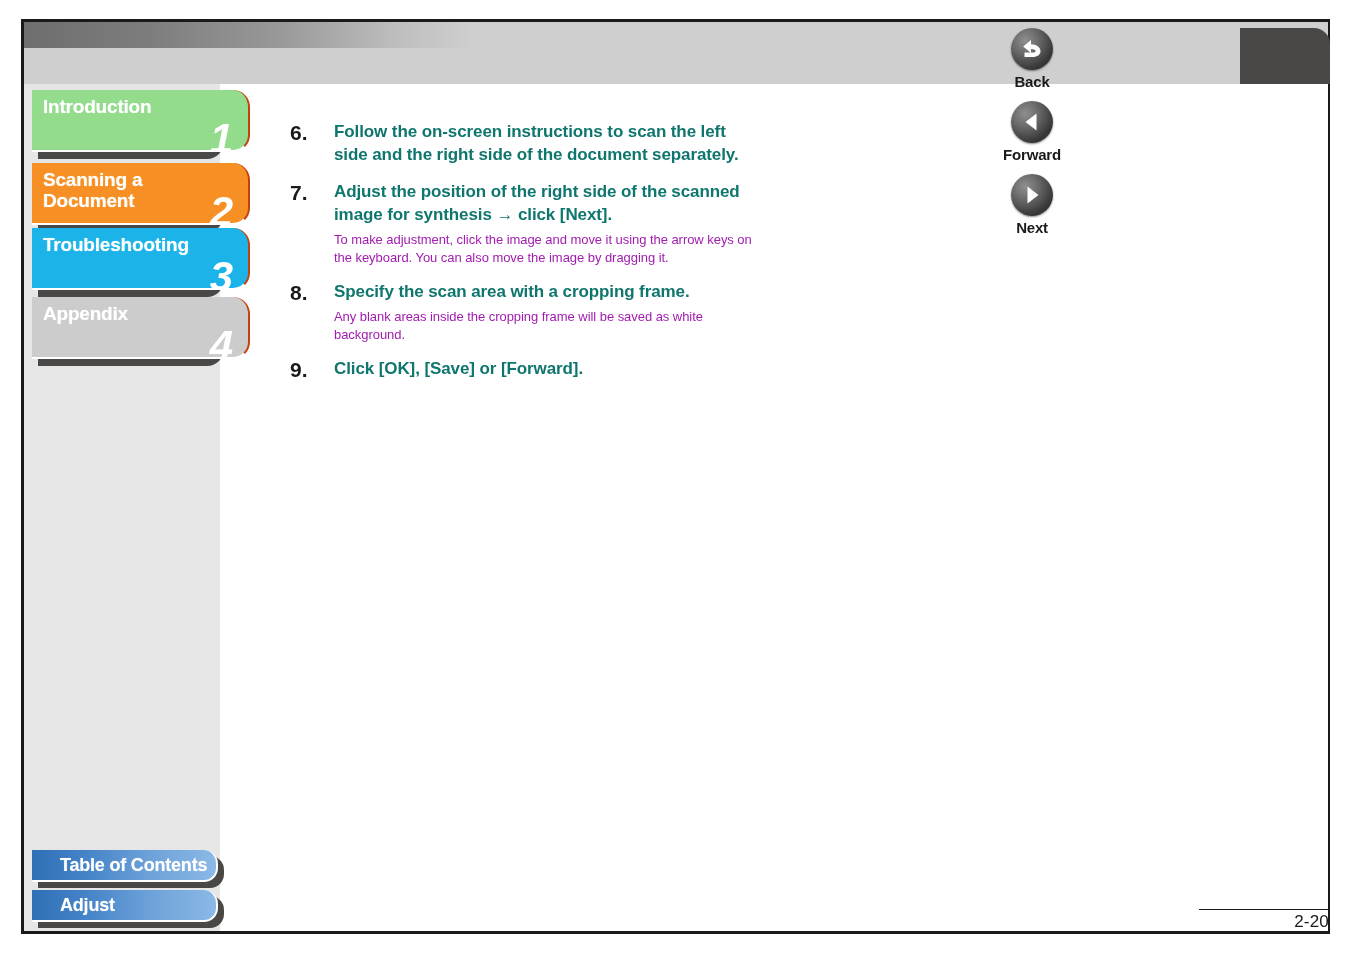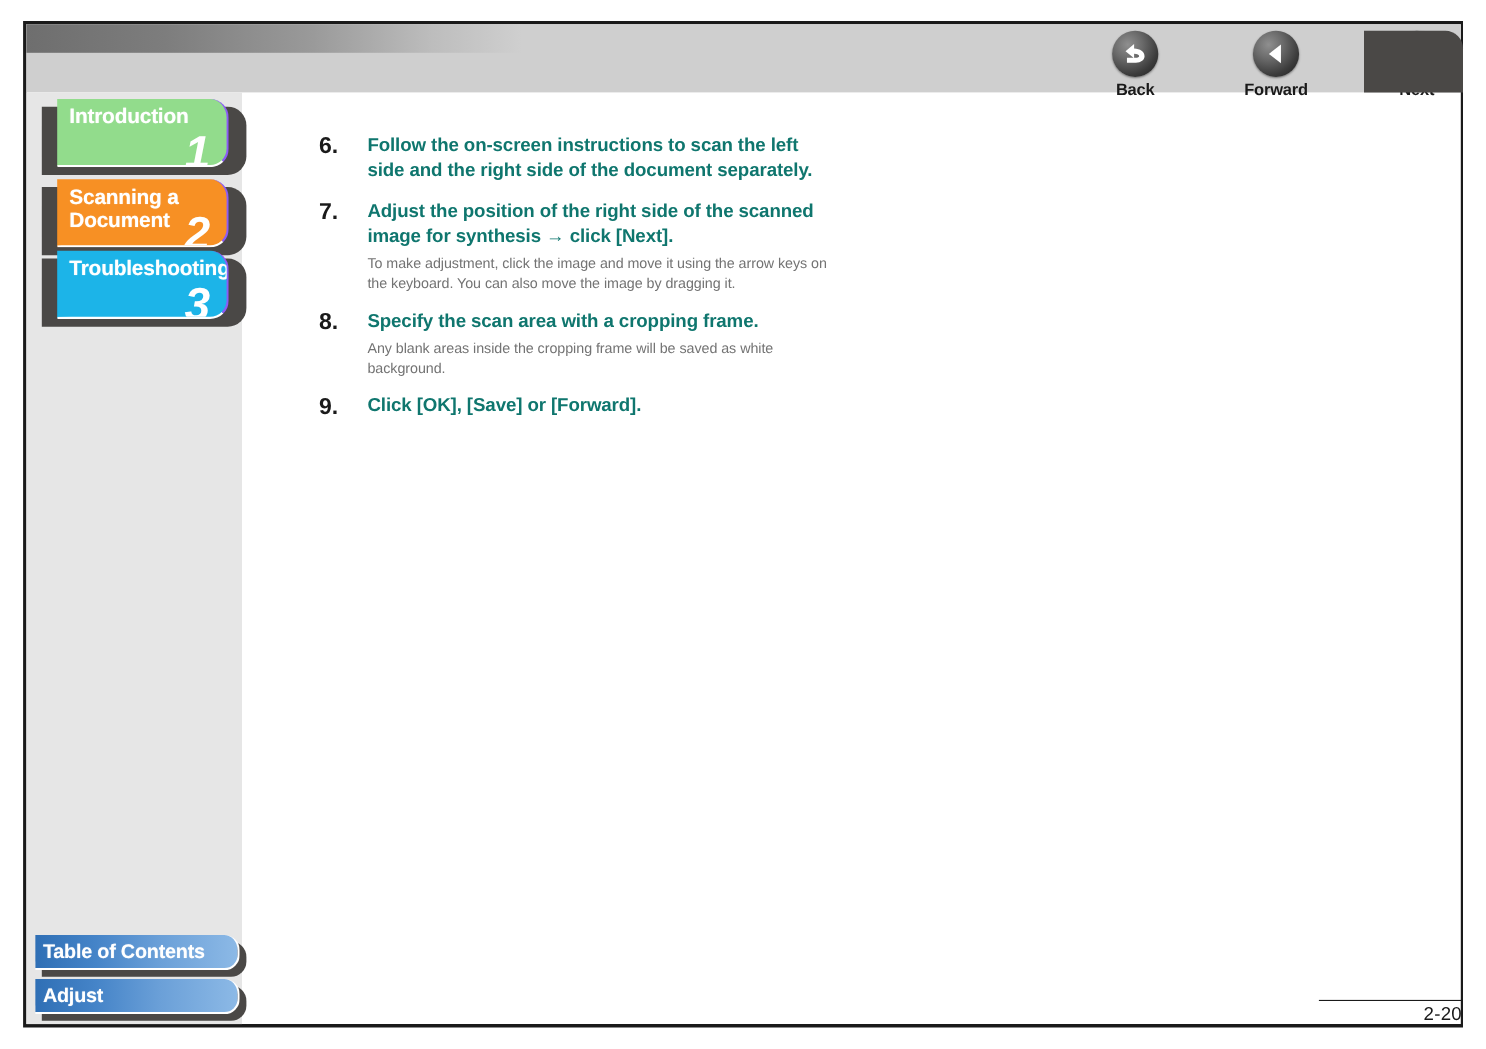--- a/index.html
+++ b/index.html
@@ -49,21 +49,22 @@
     background: linear-gradient(to right, #6e6e6e 0%, #7d7d7d 28%, #9a9a9a 58%, #bdbdbd 82%, #cfcfcf 100%);
   }
 
   
   #nav-buttons {
     position: absolute;
     top: 28px;
     left: 990px;
     display: flex;
     align-items: flex-start;
-    gap: 44px;
+    gap: 11px;
+    flex-direction: column;
   }
   .nav-btn {
     width: 84px;
     text-align: center;
     cursor: pointer;
   }
   .nav-circle {
     width: 42px;
     height: 42px;
     border-radius: 50%;
@@ -145,28 +146,27 @@
     position: absolute;
     left: 6px;
     top: 7px;
     width: 186px;
     height: 100%;
     background: #4a4846;
     border-radius: 0 17px 17px 0;
   }
   .chapter-body {
     position: relative;
-    width: 156px;
+    width: 218px;
     height: 100%;
     border-radius: 0 17px 17px 0;
-    border-right: 2px solid #8b5cf6;
+    border-right: 2px solid #c2410c;
     border-bottom: 2px solid #ffffff;
     box-sizing: border-box;
     overflow: hidden;
-    margin-left: 20px;
   }
   .chapter-label {
     position: absolute;
     left: 11px;
     top: 6px;
     color: #ffffff;
     font-size: 19px;
     font-weight: bold;
     line-height: 21px;
     letter-spacing: -0.2px;
@@ -210,21 +210,21 @@
     border-bottom: 2px solid #ffffff;
     box-sizing: border-box;
     background: linear-gradient(to right, #2f6fb5 0%, #4584c8 30%, #6ba0d8 62%, #8cb9e6 100%);
     display: flex;
     align-items: center;
   }
   .bottom-label {
     color: #ffffff;
     font-size: 18px;
     font-weight: bold;
-    padding-left: 7px;
+    padding-left: 28px;
     letter-spacing: -0.2px;
     text-shadow: 0 0 1px rgba(255,255,255,0.5);
   }
 
   
   #content {
     position: absolute;
     left: 290px;
     top: 120px;
     width: 800px;
@@ -248,21 +248,21 @@
   .step-title {
     font-size: 17px;
     font-weight: bold;
     color: #0f766e;
     line-height: 23px;
     max-width: 420px;
     letter-spacing: -0.1px;
   }
   .step-desc {
     font-size: 13px;
-    color: #737373;
+    color: #a21caf;
     line-height: 17.5px;
     max-width: 418px;
     margin-top: 5px;
     letter-spacing: -0.05px;
   }
 
   
   #page-number-wrap {
     position: absolute;
     right: 22px;
@@ -344,20 +344,27 @@
   </div>
 
   <div class="chapter-tab" style="top:144px; height:62px;">
     <div class="chapter-shadow"></div>
     <div class="chapter-body" style="background:#1cb4e8;">
       <div class="chapter-label">Troubleshooting</div>
       <div class="chapter-num">3</div>
     </div>
   </div>
 
+  <div class="chapter-tab" style="top:213px; height:62px;">
+    <div class="chapter-shadow"></div>
+    <div class="chapter-body" style="background:#cccccc;">
+      <div class="chapter-label">Appendix</div>
+      <div class="chapter-num">4</div>
+    </div>
+  </div>
 
   <div class="bottom-tab" style="top:766px;">
     <div class="bottom-shadow"></div>
     <div class="bottom-body">
       <span class="bottom-label">Table of Contents</span>
     </div>
   </div>
 
   <div class="bottom-tab" style="top:806px;">
     <div class="bottom-shadow"></div>

